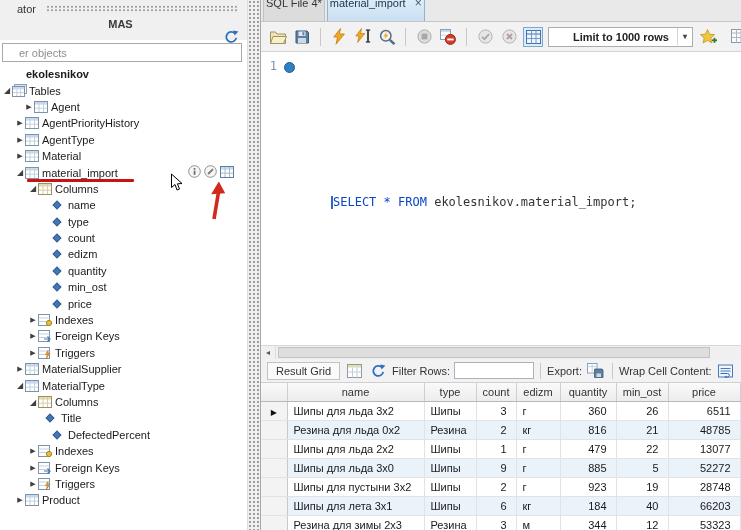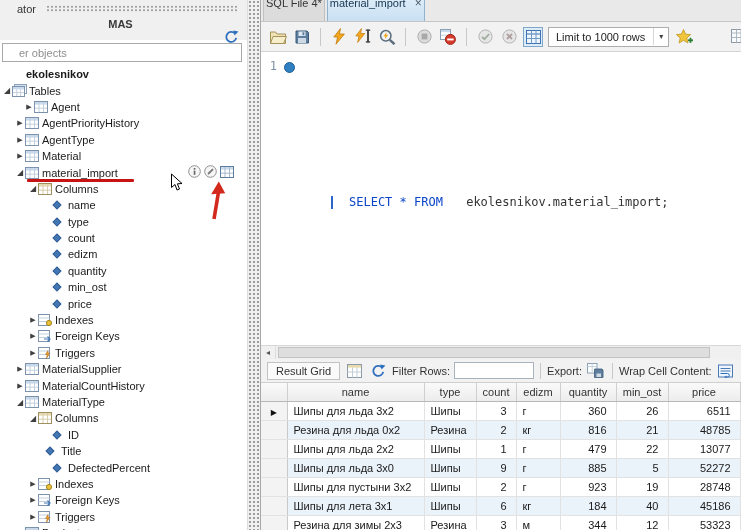--- a/index.html
+++ b/index.html
@@ -34,28 +34,28 @@
   .main{position:absolute;left:260px;top:0;width:481px;height:530px;border-left:1px solid #a8a8a8;box-sizing:border-box;background:#fff;}
   .tabbar{position:absolute;left:0;top:0;width:100%;height:22px;background:#e9e9e9;border-bottom:1px solid #c6c6c6;display:flex;align-items:flex-end;padding-left:2px;box-sizing:border-box;}
   .tab{height:37px;display:flex;align-items:center;padding:0 2px;border:1px solid #c0c0c0;border-bottom:none;background:#dcdcdc;color:#333;margin-right:2px;box-sizing:border-box;}
   .tab.active{background:linear-gradient(#eaf4fc,#c9e0f3);border-color:#8fb2cf;color:#14344e;}
   .tab .close{margin-left:9px;color:#4a5a66;font-size:12px;line-height:10px;}
   .toolbar{position:absolute;left:0;top:22px;width:100%;height:30px;background:#f2f2f2;border-bottom:1px solid #d4d4d4;display:flex;align-items:center;padding-left:7px;box-sizing:border-box;overflow:hidden;}
   .tb-group{display:flex;align-items:center;gap:4px;}
   .tb-icon{width:20px;height:20px;display:flex;align-items:center;justify-content:center;flex:0 0 auto;}
   .tb-icon.toggled{background:#dcebf8;border:1px solid #7fa8cc;box-sizing:border-box;}
   .tb-sep{width:1px;height:18px;background:#c8c8c8;margin:0 4px;flex:0 0 1px;}
-  .combo{height:20px;background:#fff;border:1px solid #adadad;display:flex;align-items:center;padding:0 2px 0 7px;margin:12px 5px;box-sizing:border-box;flex:0 0 auto;}
+  .combo{height:20px;background:#fff;border:1px solid #adadad;display:flex;align-items:center;padding:0 2px 0 24px;margin:12px 5px;box-sizing:border-box;flex:0 0 auto;font-weight:bold;}
   .combo-arrow{margin-left:8px;font-size:8px;color:#444;border-left:1px solid #d5d5d5;padding:4px 3px 4px 5px;}
   .tb-far{position:absolute;right:-7px;top:26px;}
   .editor{position:absolute;left:0;top:53px;width:100%;height:292px;background:#fff;display:flex;}
   .gutter{width:46px;flex:0 0 46px;display:flex;align-items:flex-start;padding-top:6px;box-sizing:border-box;}
   .lnum{width:16px;text-align:right;color:#7e93a8;font:12px "DejaVu Sans Mono",monospace;}
   .stmt-dot{width:9px;height:9px;border-radius:50%;background:#2f7fc1;border:1px solid #1f5f96;margin-left:7px;margin-top:3px;}
-  .codeline{padding-top:6px;padding-left:24px;font:12px "DejaVu Sans Mono",monospace;display:flex;align-items:center;gap:16px;}
+  .codeline{padding-top:6px;padding-left:24px;font:12px "DejaVu Sans Mono",monospace;display:flex;align-items:center;}
   .caret{width:2px;height:13px;background:#2b66c9;flex:0 0 2px;}
   .kw{color:#0a46c8;white-space:pre;}
   .pl{color:#333;white-space:pre;}
   .hscroll{position:absolute;left:0;top:345px;width:100%;height:14px;background:#f0f0f0;border-top:1px solid #d8d8d8;display:flex;align-items:center;box-sizing:border-box;}
   .hs-btn{width:15px;height:13px;font-size:8px;color:#555;display:flex;align-items:center;justify-content:center;background:#f0f0f0;border:none;border-right:1px solid #dcdcdc;padding:0;}
   .hs-thumb{height:9px;background:#dedede;border:1px solid #c2c2c2;width:430px;margin-left:2px;}
   .res-toolbar{position:absolute;left:0;top:359px;width:100%;height:24px;background:#f2f2f2;border-bottom:1px solid #cfcfcf;display:flex;align-items:center;padding-left:6px;box-sizing:border-box;gap:4px;white-space:nowrap;overflow:hidden;}
   .rg-tab{border:1px solid #c2c2c2;background:#fafafa;padding:2px 8px;color:#333;}
   .rt-label{color:#333;}
   .rt-filter{width:80px;height:17px;border:1px solid #a9b4be;box-sizing:border-box;font-size:11px;padding:0 3px;background:#fff;}
@@ -292,66 +292,44 @@
               <rect x="0.5" y="0.5" width="13" height="11" fill="#fff" stroke="#7d93ad"></rect>
               <rect x="1" y="1" width="12" height="2.6" fill="#c8daec"></rect>
               <line x1="5" y1="1" x2="5" y2="11" stroke="#c3d1de"></line>
               <line x1="9.5" y1="1" x2="9.5" y2="11" stroke="#c3d1de"></line>
               <line x1="1" y1="7.2" x2="13" y2="7.2" stroke="#c3d1de"></line>
             </svg>
           </span>
           <span class="tw-label">MaterialSupplier</span>
         </div>
         <div class="tree-row" style="padding-left: 15px;">
-          <span class="tw-exp">▶</span>
+          <span class="tw-exp open">◢</span>
           <span class="tw-icon">
             <svg width="14" height="12" viewBox="0 0 14 12">
               <rect x="0.5" y="0.5" width="13" height="11" fill="#fff" stroke="#7d93ad"></rect>
               <rect x="1" y="1" width="12" height="2.6" fill="#c8daec"></rect>
               <line x1="5" y1="1" x2="5" y2="11" stroke="#c3d1de"></line>
               <line x1="9.5" y1="1" x2="9.5" y2="11" stroke="#c3d1de"></line>
               <line x1="1" y1="7.2" x2="13" y2="7.2" stroke="#c3d1de"></line>
             </svg>
           </span>
-          <span class="tw-label">MaterialCountHistory</span>
-        </div>
-        <div class="tree-row" style="padding-left: 15px;">
-          <span class="tw-exp open">◢</span>
-          <span class="tw-icon">
-            <svg width="14" height="12" viewBox="0 0 14 12">
-              <rect x="0.5" y="0.5" width="13" height="11" fill="#fff" stroke="#7d93ad"></rect>
-              <rect x="1" y="1" width="12" height="2.6" fill="#c8daec"></rect>
-              <line x1="5" y1="1" x2="5" y2="11" stroke="#c3d1de"></line>
-              <line x1="9.5" y1="1" x2="9.5" y2="11" stroke="#c3d1de"></line>
-              <line x1="1" y1="7.2" x2="13" y2="7.2" stroke="#c3d1de"></line>
-            </svg>
-          </span>
           <span class="tw-label">MaterialType</span>
         </div>
         <div class="tree-row" style="padding-left: 28px;">
           <span class="tw-exp open">◢</span>
           <span class="tw-icon">
             <svg width="14" height="12" viewBox="0 0 14 12">
               <rect x="0.5" y="0.5" width="13" height="11" fill="#fff" stroke="#a09060"></rect>
               <rect x="1" y="1" width="12" height="2.6" fill="#e6dab0"></rect>
               <line x1="5" y1="1" x2="5" y2="11" stroke="#d6ccab"></line>
               <line x1="9.5" y1="1" x2="9.5" y2="11" stroke="#d6ccab"></line>
               <line x1="1" y1="7.2" x2="13" y2="7.2" stroke="#d6ccab"></line>
             </svg>
           </span>
           <span class="tw-label">Columns</span>
-        </div>
-        <div class="tree-row" style="padding-left: 41px;">
-          <span class="tw-exp"></span>
-          <span class="tw-icon">
-            <svg width="12" height="12" viewBox="0 0 12 12">
-              <rect x="3.2" y="3.2" width="5.6" height="5.6" transform="rotate(45 6 6)" fill="#4377b4" stroke="#2d5b93"></rect>
-            </svg>
-          </span>
-          <span class="tw-label">ID</span>
         </div>
         <div class="tree-row" style="padding-left: 34px;">
           <span class="tw-exp"></span>
           <span class="tw-icon">
             <svg width="12" height="12" viewBox="0 0 12 12">
               <rect x="3.2" y="3.2" width="5.6" height="5.6" transform="rotate(45 6 6)" fill="#4377b4" stroke="#2d5b93"></rect>
             </svg>
           </span>
           <span class="tw-label">Title</span>
         </div>
@@ -698,21 +676,21 @@
               <td class="num">28748</td>
             </tr>
             <tr>
               <td class="sel"></td>
               <td>Шипы для лета 3x1</td>
               <td>Шипы</td>
               <td class="num">6</td>
               <td>кг</td>
               <td class="num">184</td>
               <td class="num">40</td>
-              <td class="num">45186</td>
+              <td class="num">66203</td>
             </tr>
             <tr>
               <td class="sel"></td>
               <td>Резина для зимы 2x3</td>
               <td>Резина</td>
               <td class="num">3</td>
               <td>м</td>
               <td class="num">344</td>
               <td class="num">12</td>
               <td class="num">53323</td>

